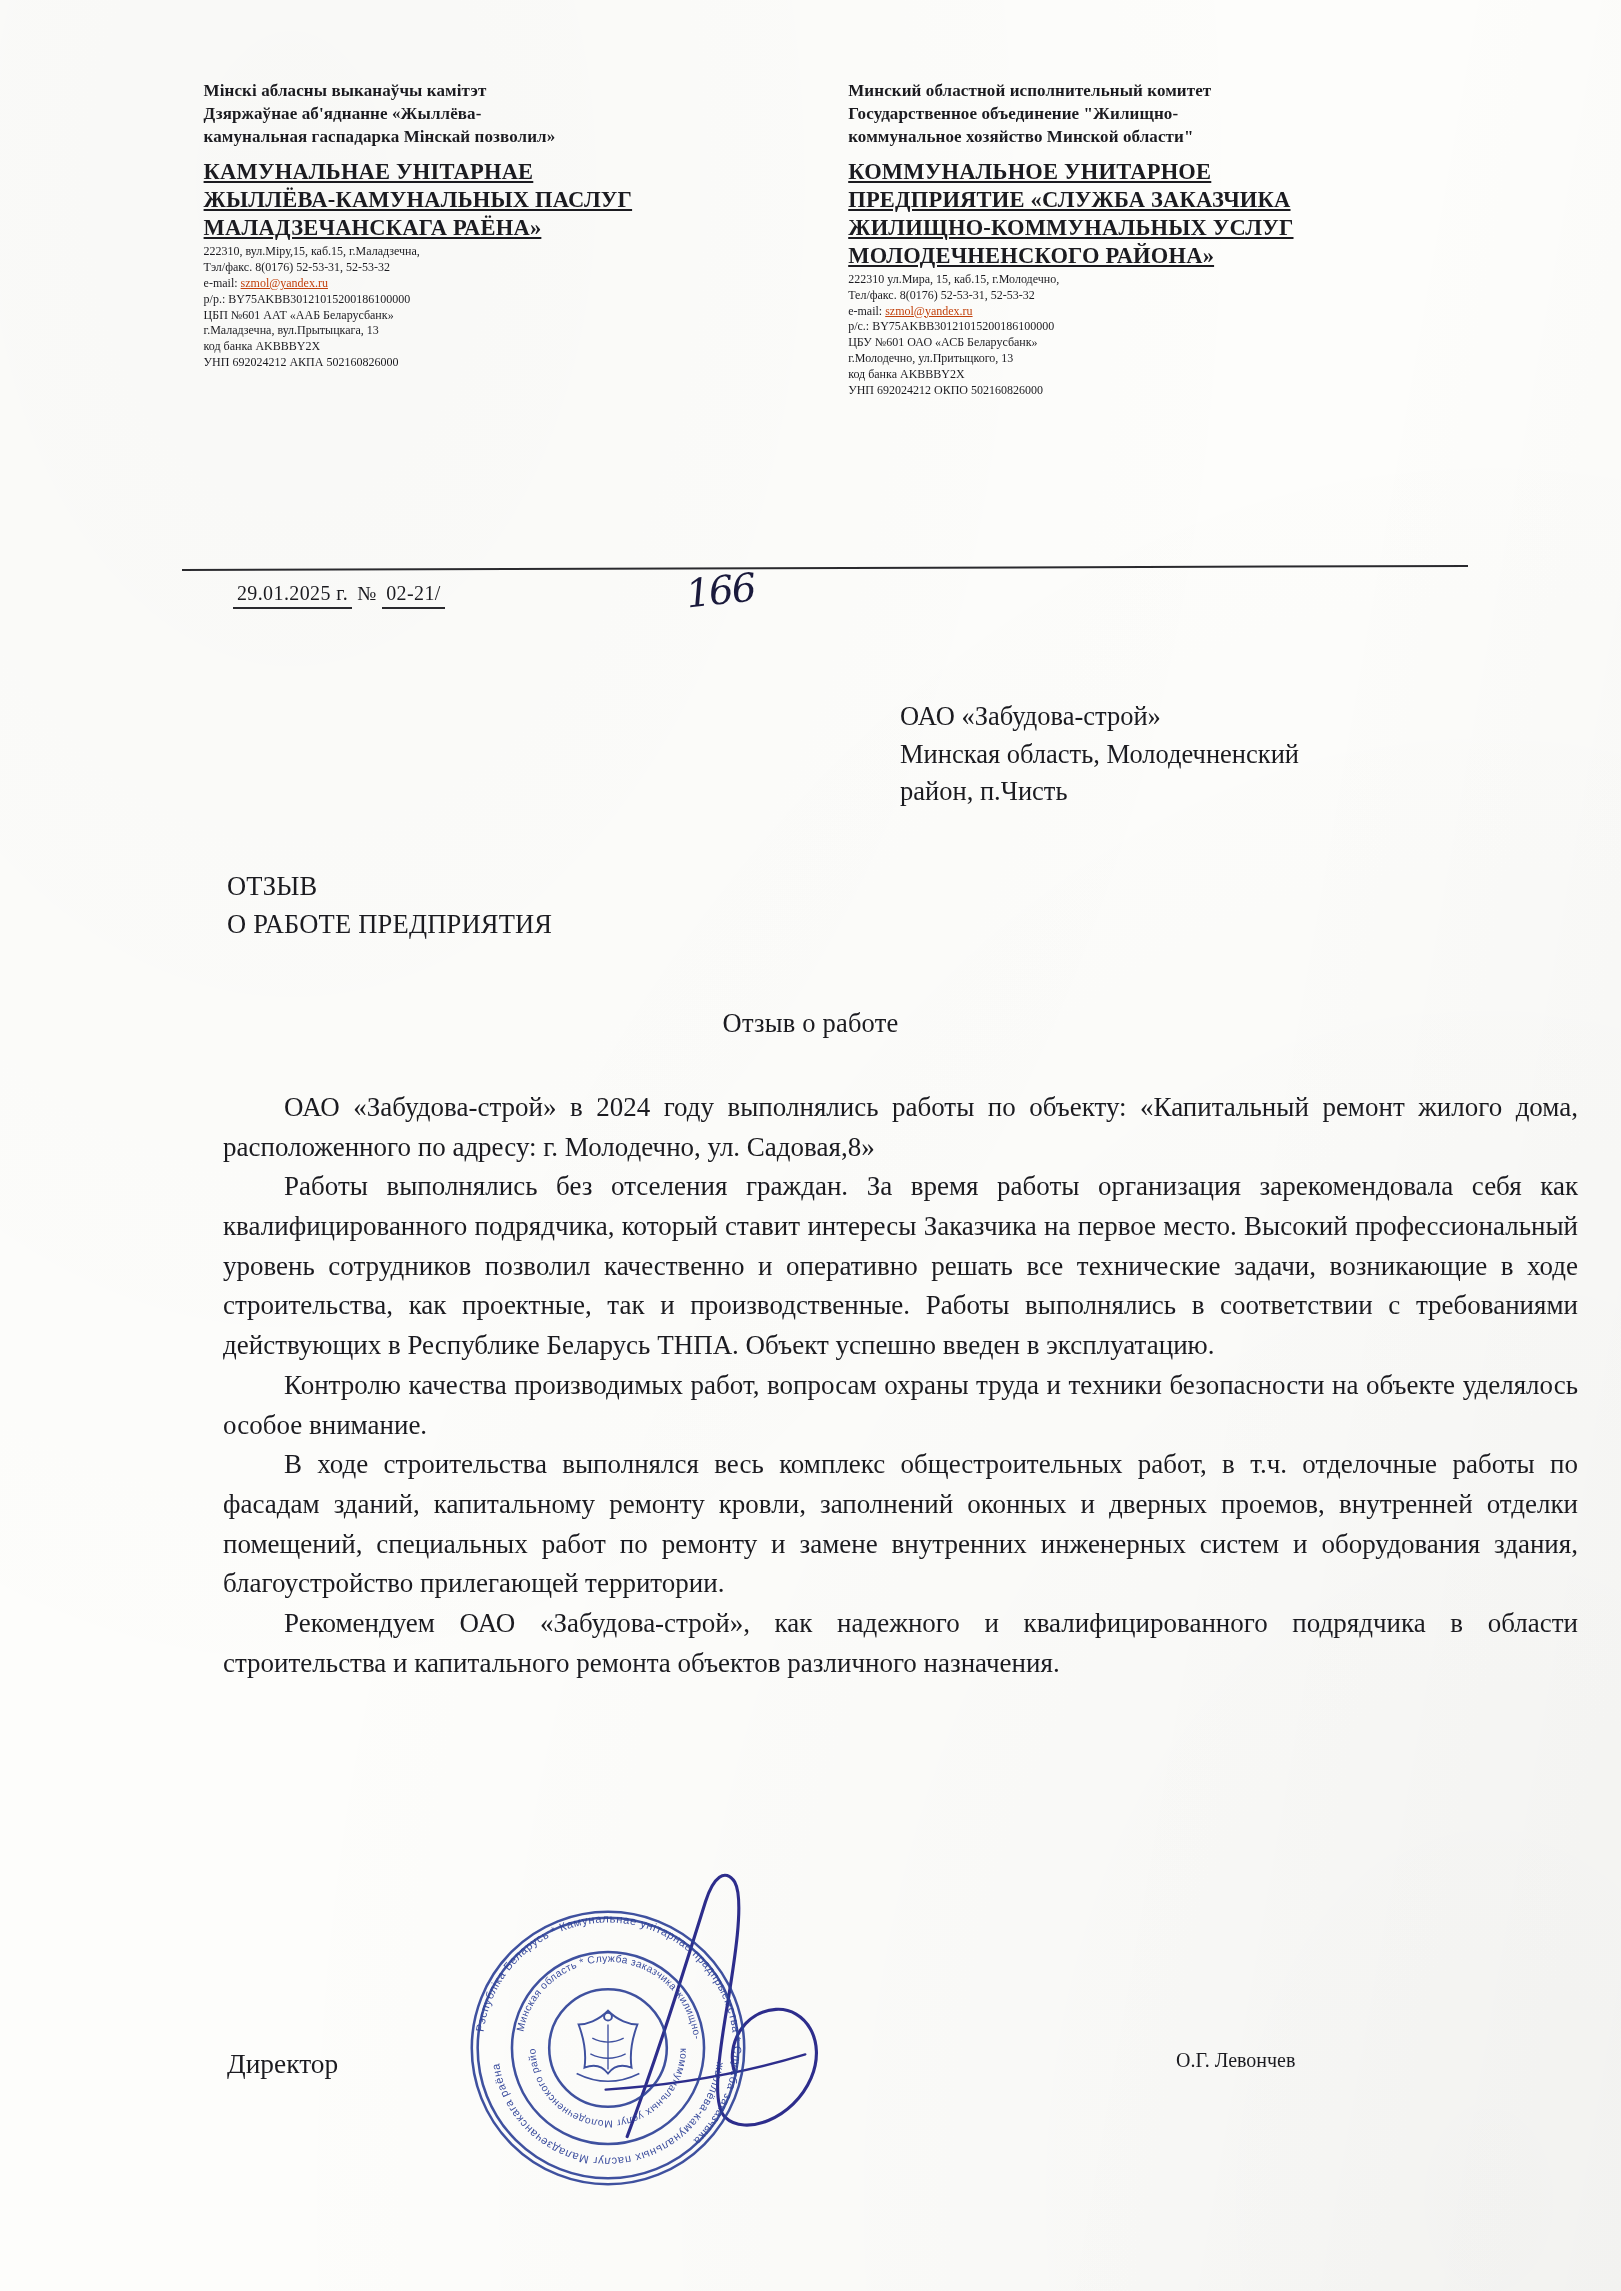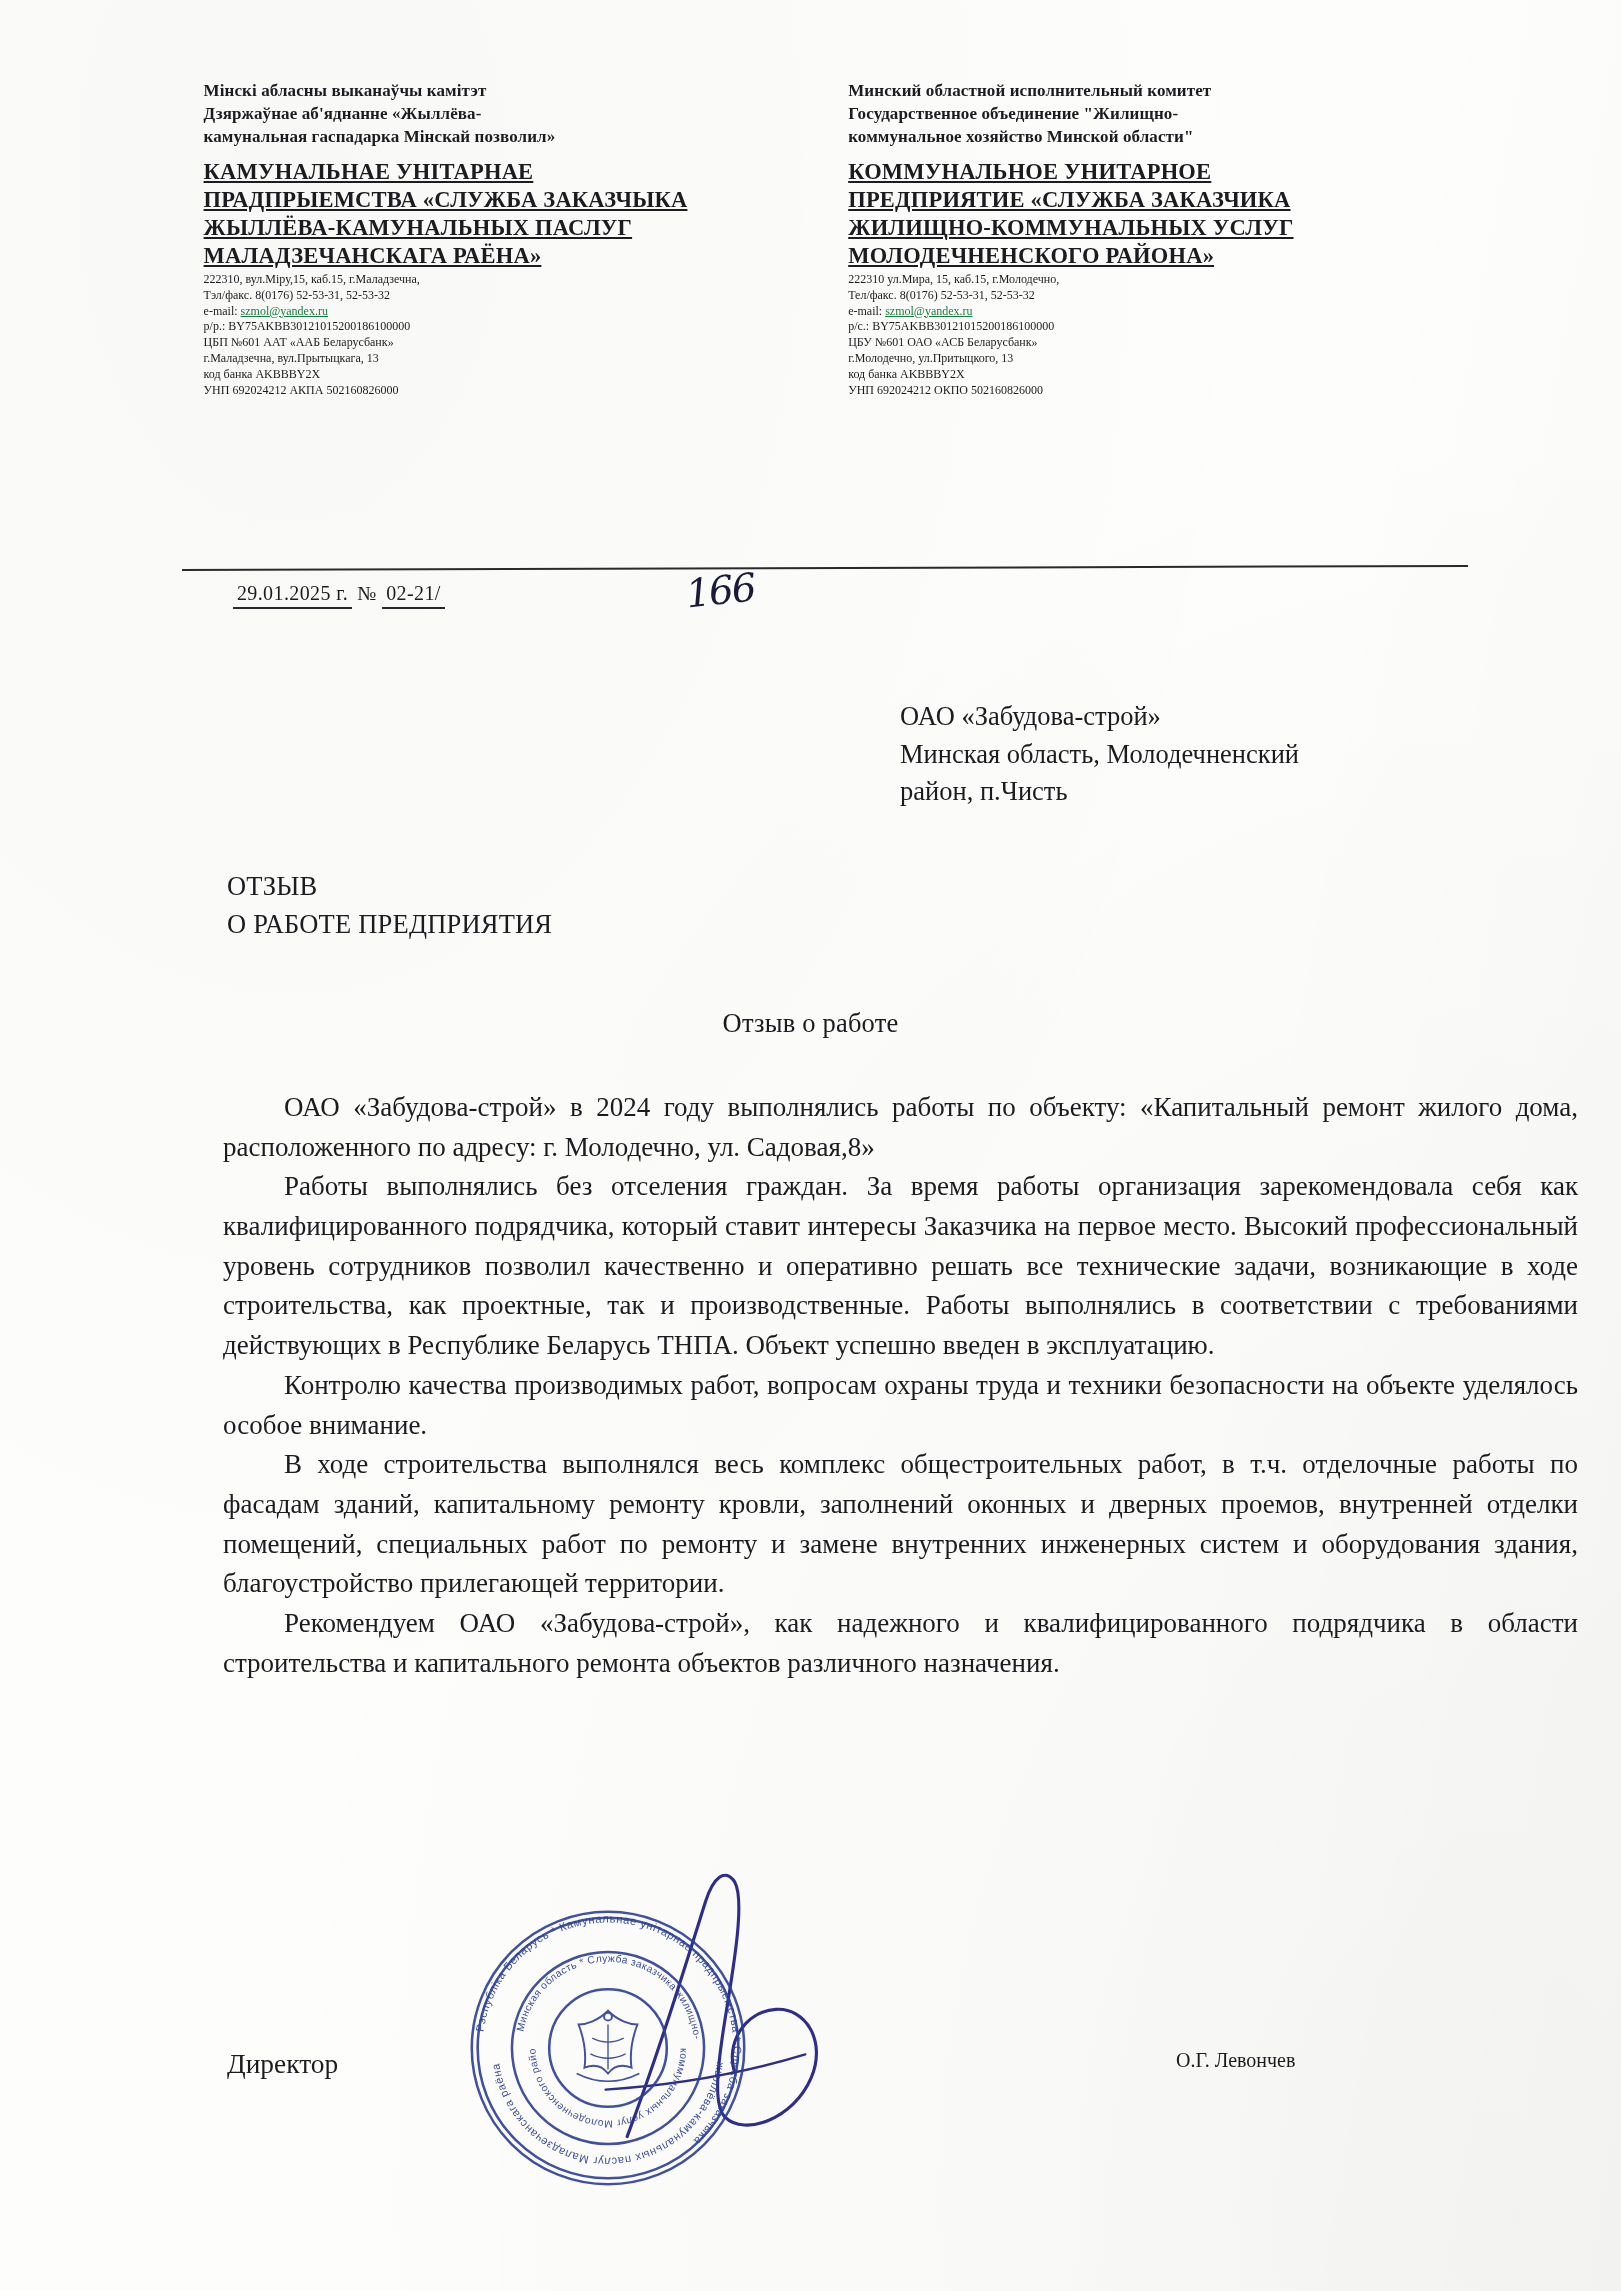--- a/index.html
+++ b/index.html
@@ -68,21 +68,21 @@
   .lh-name div { white-space: nowrap; text-decoration: underline; }
 
   .lh-details {
     font-size: 12px;
     line-height: 1.33;
     margin-top: 2px;
   }
   .lh-details div { margin: 0; }
   .lh-details .email a,
   .lh-details .email span.link {
-    color: #15803d;
+    color: #c2410c;
     text-decoration: underline;
   }
 
   .rule {
     position: absolute;
     left: 182px;
     top: 567px;
     width: 1286px;
     height: 0;
     border-top: 2px solid #2a2a2e;
@@ -204,21 +204,20 @@
   <div class="letterhead">
 
     <div class="lh-col left">
       <div class="lh-head">
         <div>Мінскі абласны выканаўчы камітэт</div>
         <div>Дзяржаўнае аб'яднанне «Жыллёва-</div>
         <div>камунальная гаспадарка Мінскай позволил»</div>
       </div>
       <div class="lh-name">
         <div>КАМУНАЛЬНАЕ УНІТАРНАЕ</div>
-        <div>ПРАДПРЫЕМСТВА «СЛУЖБА ЗАКАЗЧЫКА</div>
         <div>ЖЫЛЛЁВА-КАМУНАЛЬНЫХ ПАСЛУГ</div>
         <div>МАЛАДЗЕЧАНСКАГА РАЁНА»</div>
       </div>
       <div class="lh-details">
         <div>222310, вул.Міру,15, каб.15, г.Маладзечна,</div>
         <div>Тэл/факс. 8(0176) 52-53-31, 52-53-32</div>
         <div class="email">e-mail:&nbsp;<span class="link">szmol@yandex.ru</span></div>
         <div>р/р.: BY75AKBB30121015200186100000</div>
         <div>ЦБП №601 ААТ  «ААБ Беларусбанк»</div>
         <div>г.Маладзечна, вул.Прытыцкага, 13</div>

